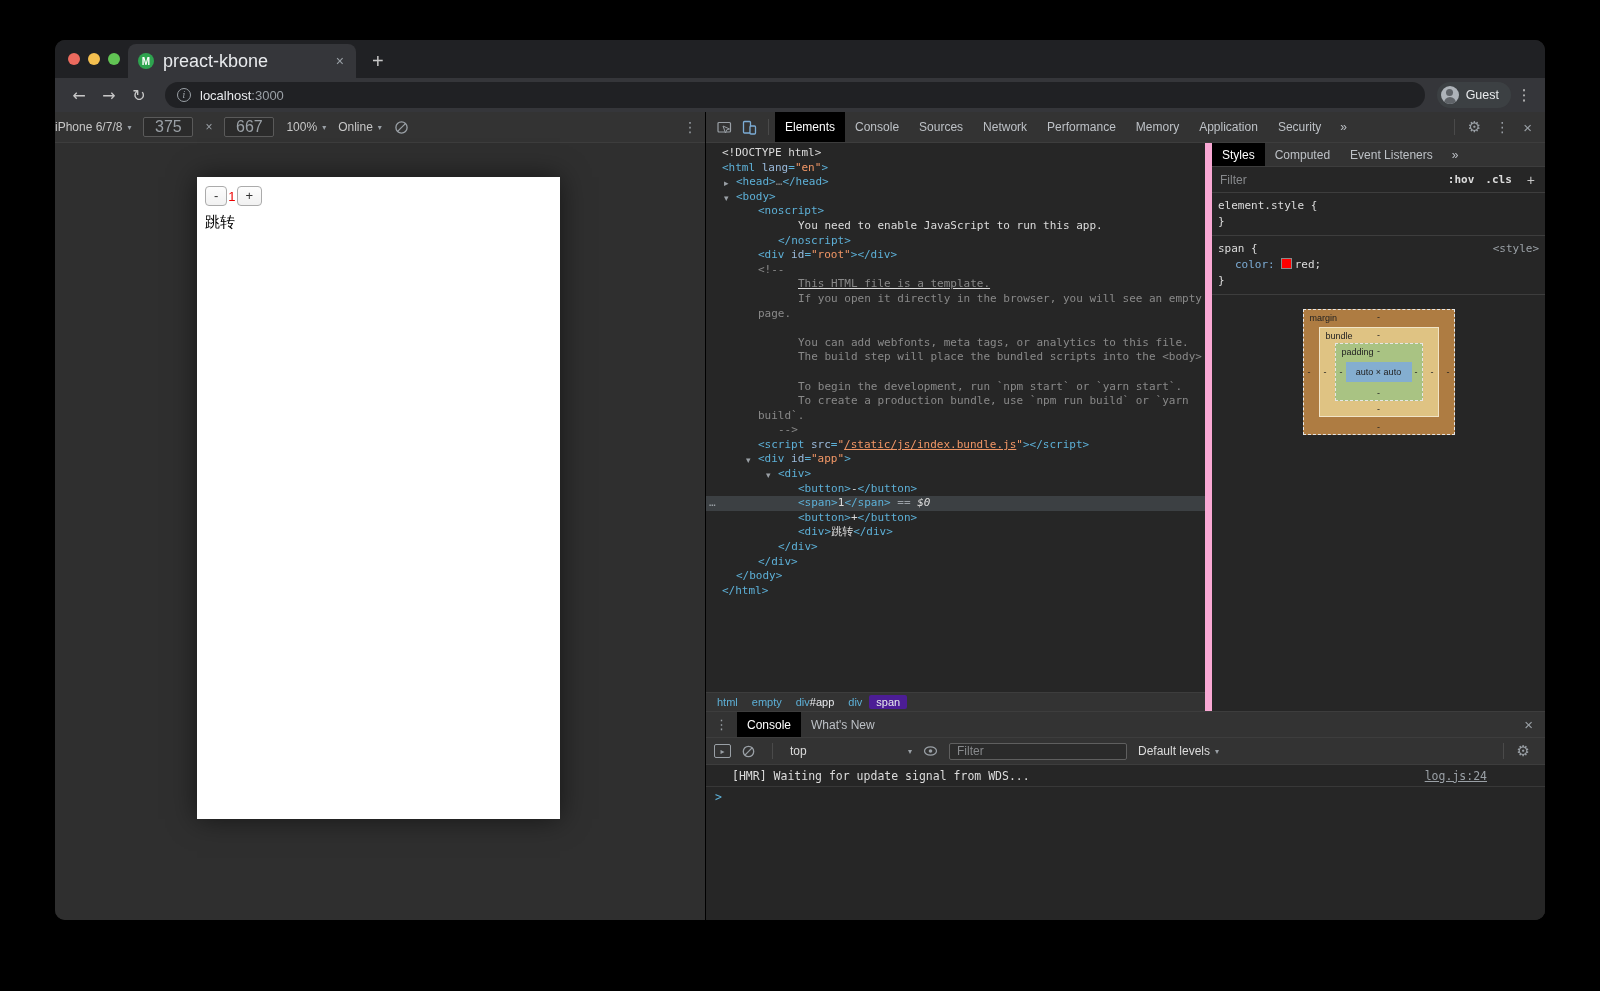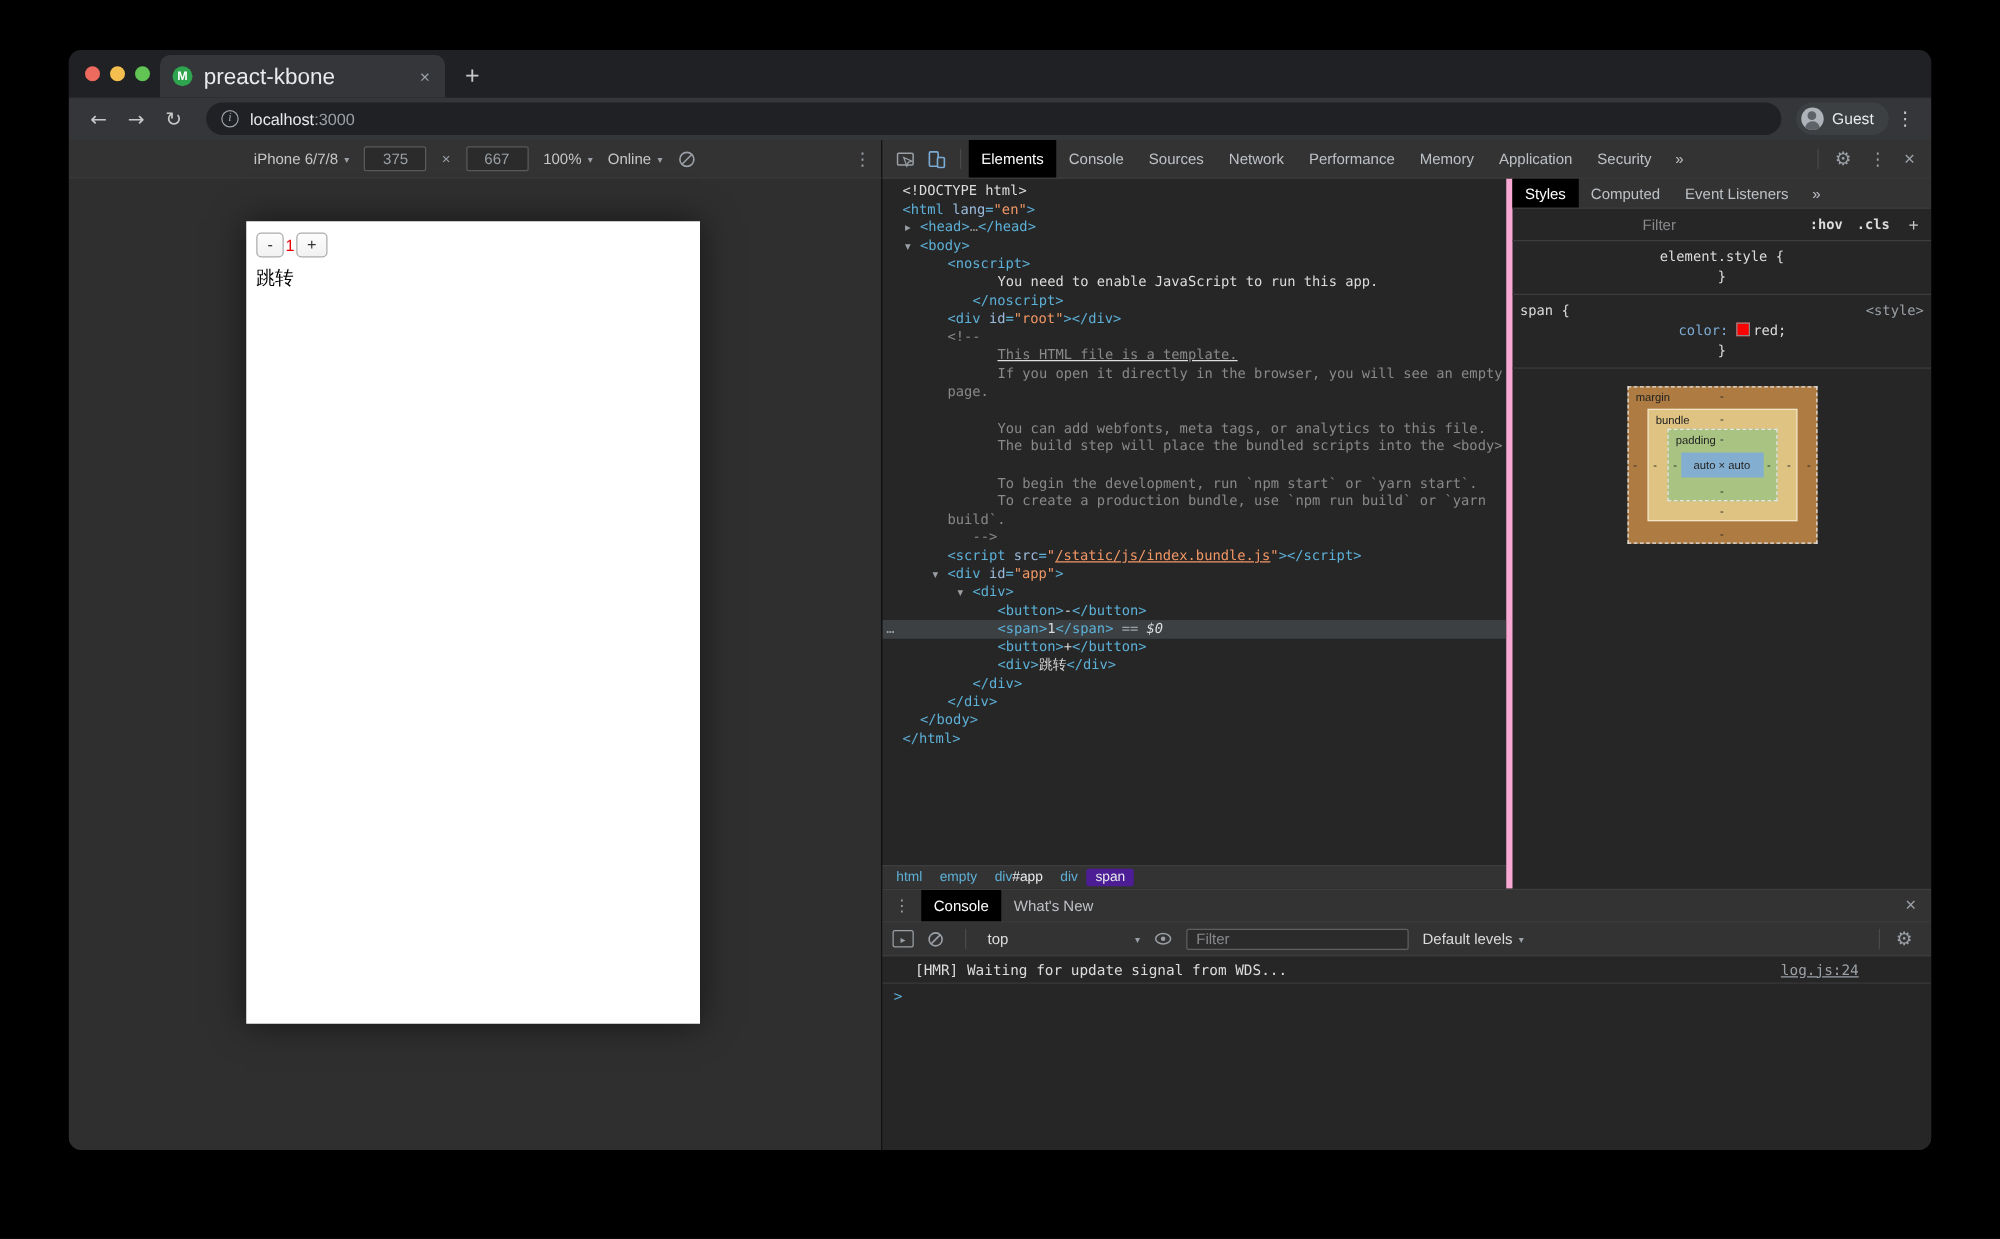--- a/index.html
+++ b/index.html
@@ -33,24 +33,24 @@
          padding:0 12px 0 4px;}
   .avatar{width:18px;height:18px;border-radius:50%;background:#aeb3b9;position:relative;overflow:hidden;flex:none;}
   .avatar::before{content:"";position:absolute;left:5.5px;top:3px;width:7px;height:7px;border-radius:50%;background:#5f6368;}
   .avatar::after{content:"";position:absolute;left:3px;top:11px;width:12px;height:8px;border-radius:6px 6px 0 0;background:#5f6368;}
   .guest-label{color:#e8eaed;font-size:12.5px;}
   .menu-dots{color:#c7c7c7;font-size:15px;width:22px;text-align:center;}
   
   .content{flex:1;display:flex;min-height:0;}
   .device-pane{width:651px;flex:none;display:flex;flex-direction:column;border-right:1px solid #000;box-sizing:border-box;}
   .device-toolbar{height:30px;flex:none;background:#333;border-bottom:1px solid #3d3d3d;display:flex;
-                  align-items:center;justify-content:center;gap:12px;color:#c7c7c7;font-size:12px;position:relative;}
+                  align-items:center;justify-content:flex-start;gap:12px;color:#c7c7c7;font-size:12px;position:relative;}
   .caret{font-size:8px;color:#9aa0a6;margin-left:5px;}
   .seltext{display:flex;align-items:center;}
-  .dim-input{width:48px;height:18px;border:1px solid #5a5a5a;color:#9aa0a6;font-size:12px;display:flex;
+  .dim-input{width:48px;height:18px;border:1px solid #5a5a5a;color:#9aa0a6;font-size:16px;display:flex;
              align-items:center;justify-content:center;background:#2b2b2b;border-radius:2px;}
   .mul{color:#9aa0a6;}
   .dtb-more{position:absolute;right:8px;color:#9aa0a6;font-size:14px;}
   .device-canvas{flex:1;background:#2f2f2f;position:relative;}
   .phone{position:absolute;left:142px;top:34px;width:363px;height:642px;background:#fff;
          box-shadow:0 0 26px rgba(0,0,0,.55);padding:9px 8px;box-sizing:border-box;color:#000;}
   .counter-row{display:flex;align-items:center;}
   .cbtn{border:1px solid #ababab;border-radius:4px;background:linear-gradient(#fdfdfd,#f1f1f1);
         font-size:13px;color:#333;padding:2px 8px;line-height:14px;}
   .count{color:#e00;font-size:13px;margin:0 1px;}
@@ -80,21 +80,21 @@
   .c-tag{color:#5db0d7;} .c-attr{color:#9bbbdc;} .c-val{color:#f29766;}
   .c-lnk{color:#f29766;text-decoration:underline;}
   .c-txt{color:#dcdcdc;} .c-com{color:#898989;}
   .c-eq{color:#9aa0a6;font-style:italic;} .c-dol{color:#dcdcdc;font-style:italic;}
   .crumbbar{height:18px;flex:none;background:#333;border-top:1px solid #3d3d3d;display:flex;
             align-items:center;padding:0 4px;font-size:11px;}
   .crumb{padding:1px 7px;display:flex;}
   .crumb.sel{background:#4c1d95;border-radius:2px;}
   .crumb .c-txt{color:#e8eaed;}
   
-  .dt-styles{width:340px;flex:none;border-left:5px solid #f9a8d4;display:flex;flex-direction:column;box-sizing:border-box;text-align:center;}
+  .dt-styles{width:340px;flex:none;border-left:7px solid #f9a8d4;display:flex;flex-direction:column;box-sizing:border-box;}
   .st-tabs{height:23px;flex:none;background:#333;border-bottom:1px solid #3d3d3d;display:flex;align-items:center;}
   .st-filter{height:25px;flex:none;border-bottom:1px solid #3d3d3d;display:flex;align-items:center;
              padding:0 8px;gap:11px;}
   .st-ph{color:#87898c;font-size:12px;flex:1;}
   .st-pseudo{color:#dcdcdc;font-family:"DejaVu Sans Mono",monospace;font-size:11px;font-weight:bold;}
   .st-plus{color:#c7c7c7;font-size:14px;padding:0 2px 0 4px;}
   .st-section{border-bottom:1px solid #3d3d3d;padding:5px 6px;font-family:"DejaVu Sans Mono",monospace;
               font-size:11px;line-height:16px;color:#dcdcdc;}
   .st-ruleline{display:flex;justify-content:space-between;}
   .st-src{color:#9aa0a6;}

